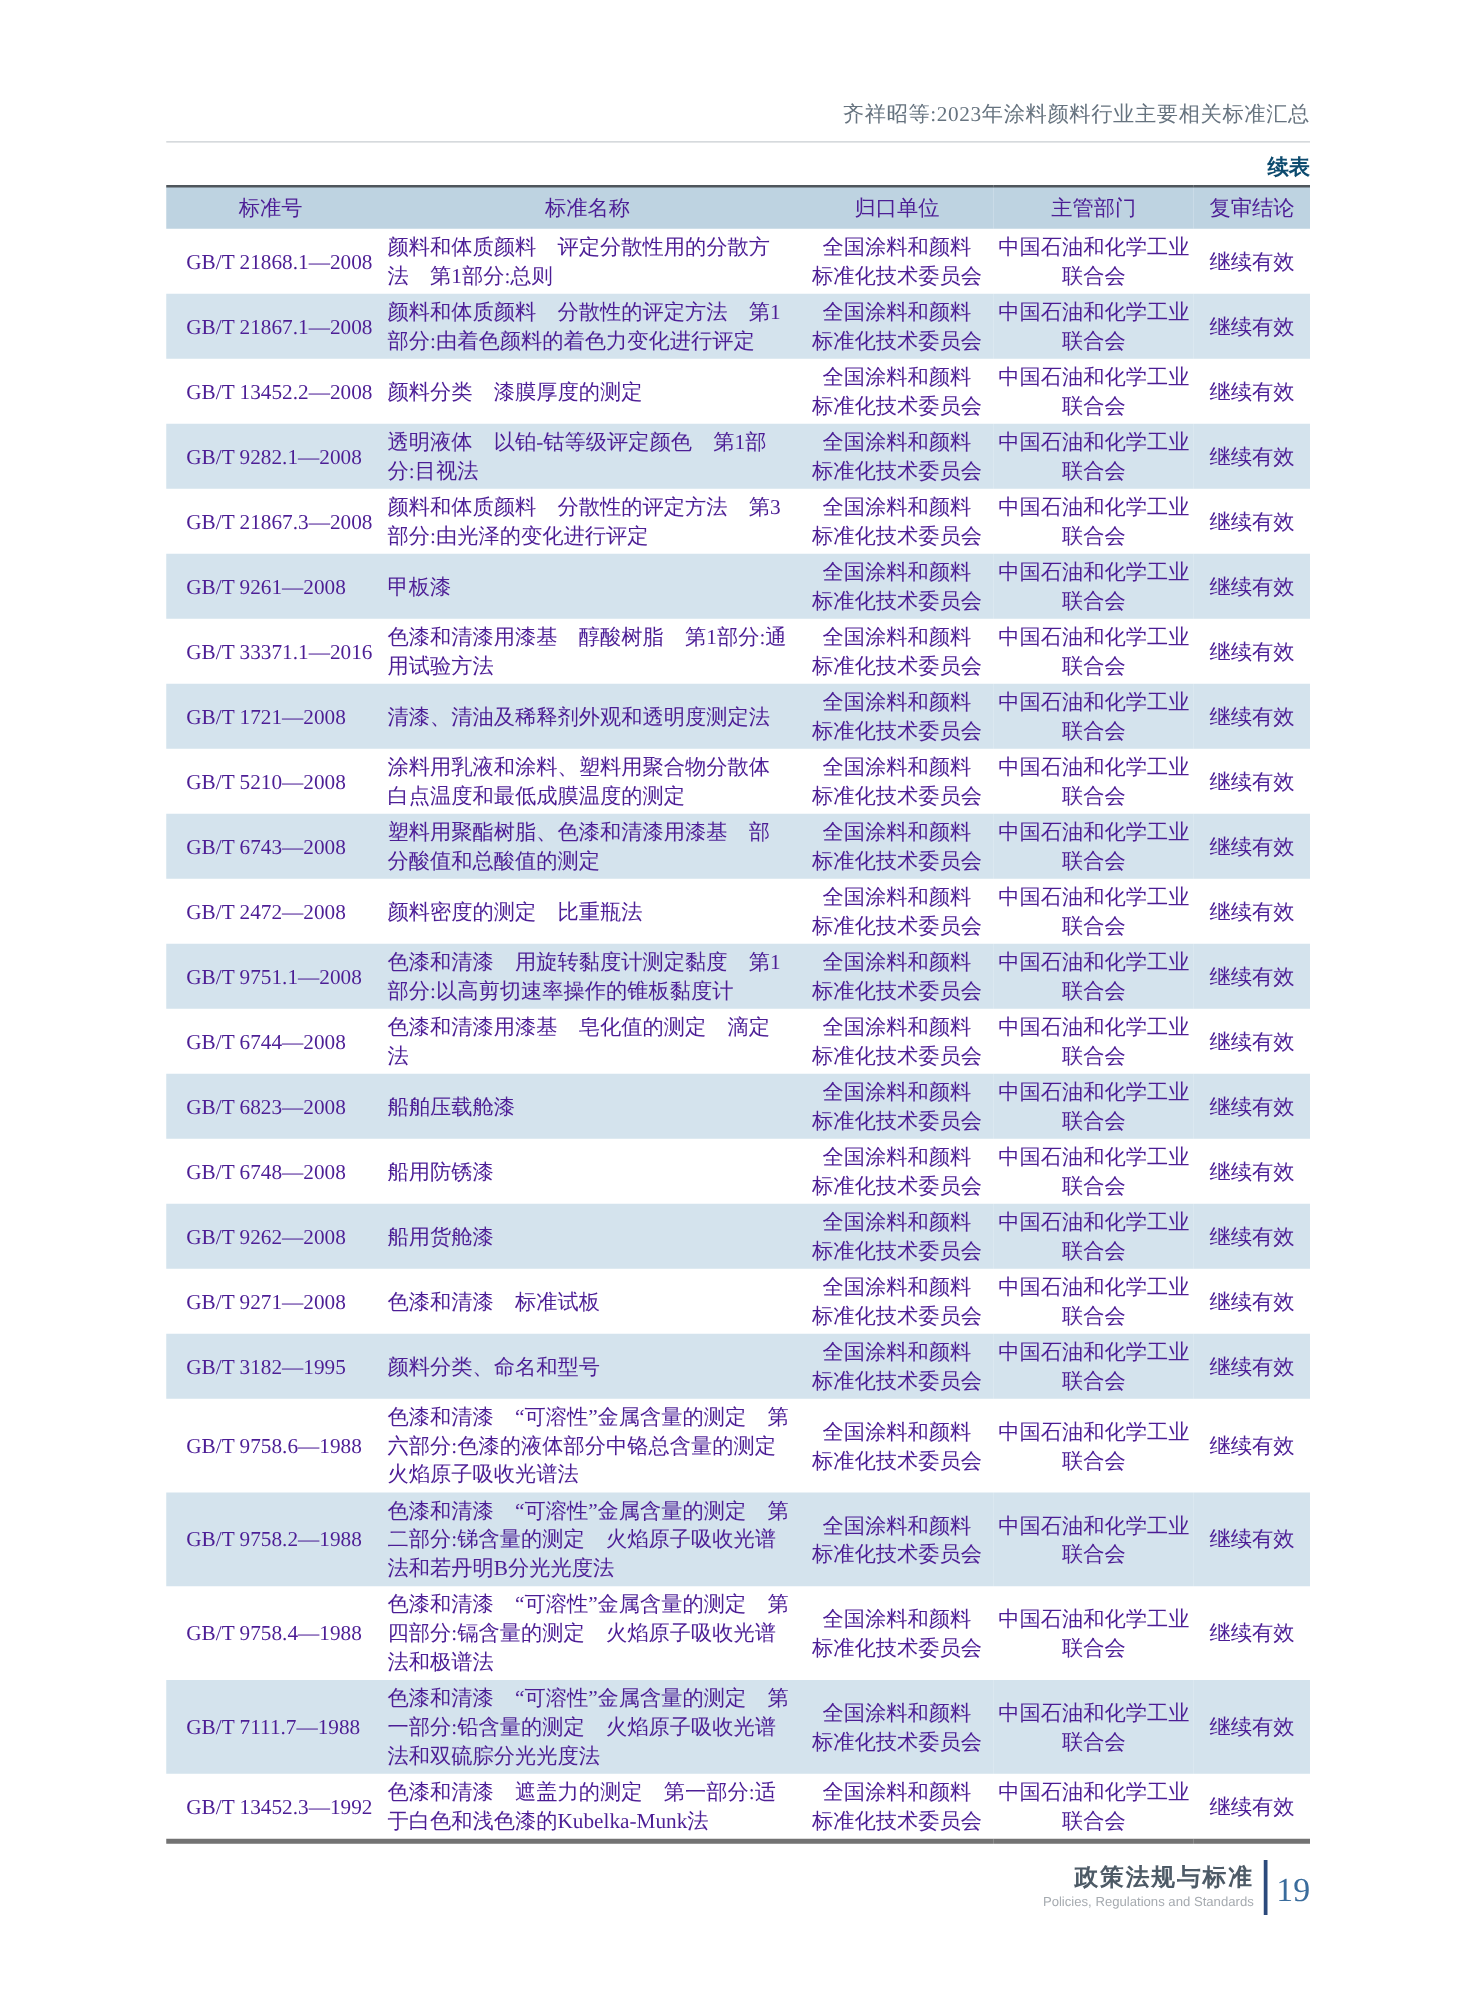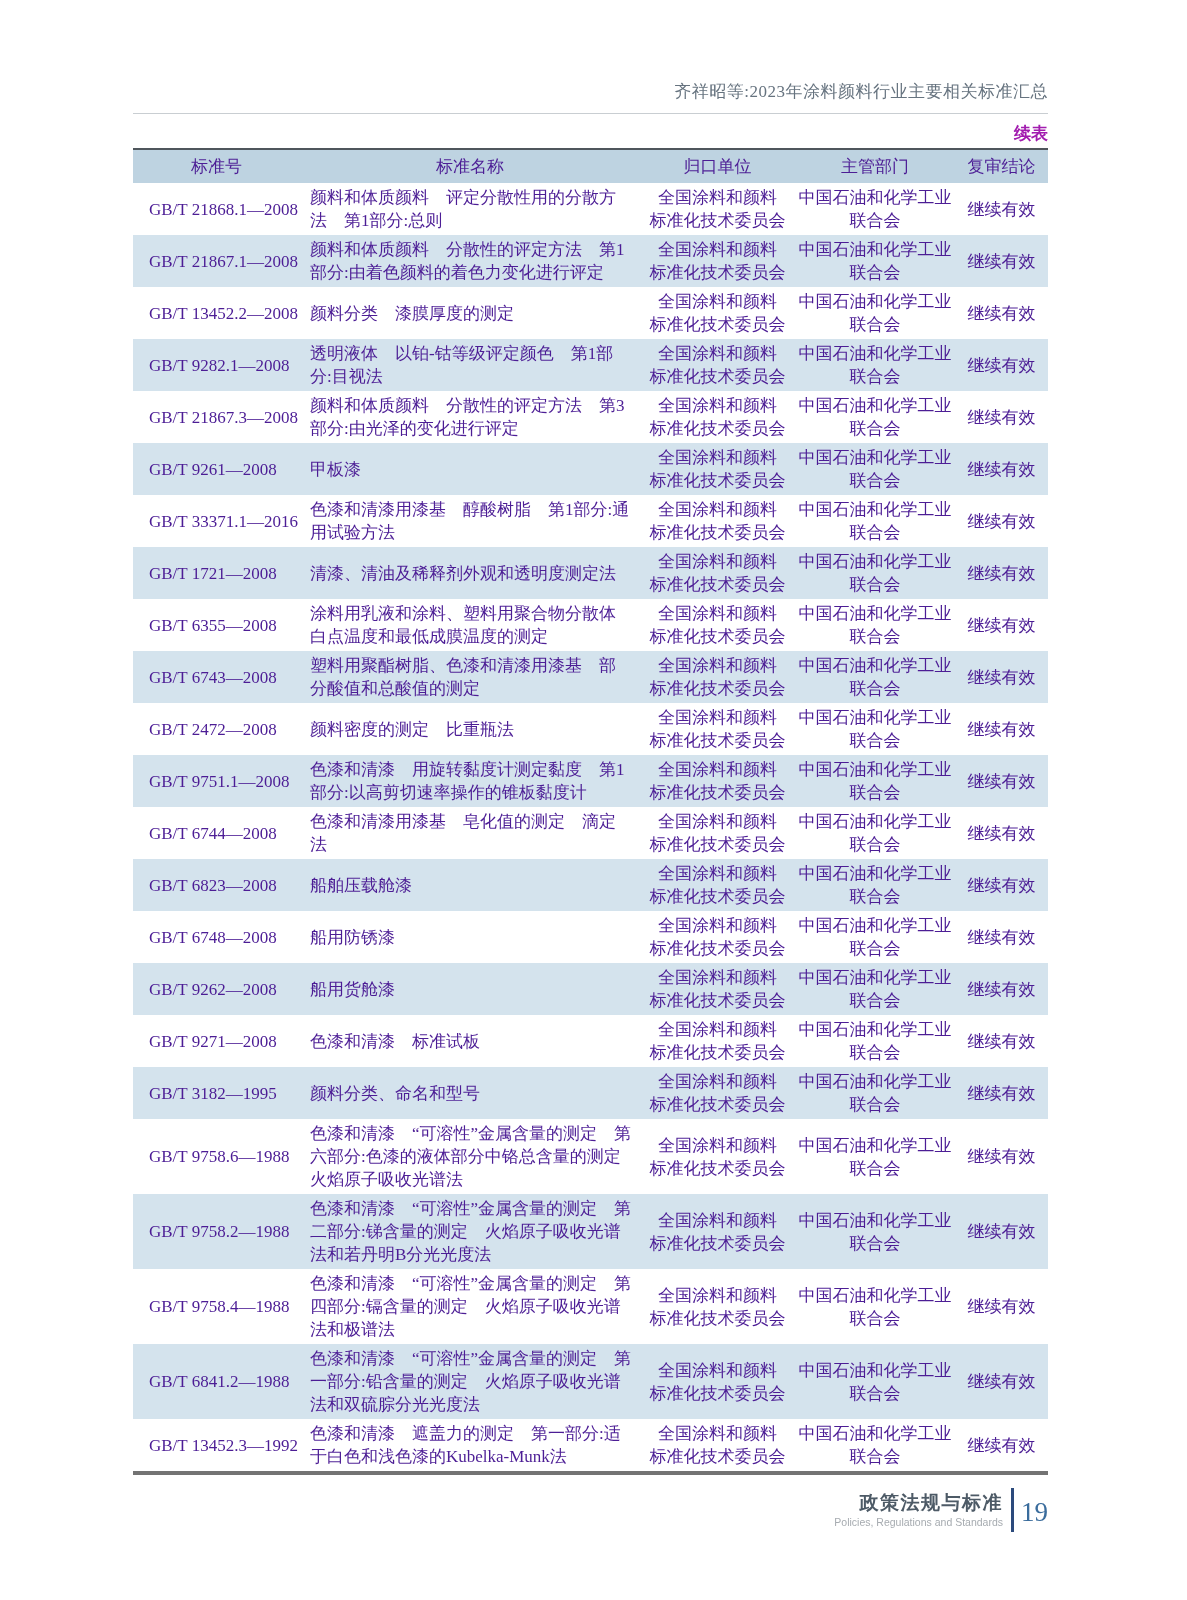--- a/index.html
+++ b/index.html
@@ -15,21 +15,21 @@
   .running-head {
     position:absolute; top:80px; left:133px; width:915px;
     text-align:right; font-size:17px; color:#66737f; letter-spacing:0.5px;
   }
   .head-rule {
     position:absolute; top:113px; left:133px; width:915px;
     border-top:1px solid #c9ced2;
   }
   .continued-label {
     position:absolute; top:122px; left:133px; width:915px;
-    text-align:right; font-size:17px; font-weight:bold; color:#a21caf;
+    text-align:right; font-size:17px; font-weight:bold; color:#0c4a6e;
   }
   .table-wrap { position:absolute; top:148px; left:133px; width:915px; }
   table.standards {
     border-collapse:collapse; table-layout:fixed; width:915px;
     font-size:17px; color:#4c1d95;
     border-top:2px solid #4f565c; border-bottom:4px solid #737373;
   }
   table.standards thead th {
     background:#bed3e1; font-weight:normal; font-size:17px;
     height:33px; text-align:center; padding:0;
@@ -147,21 +147,21 @@
           <tr>
             <td>GB/T 1721—2008</td>
             <td>清漆、清油及稀释剂外观和透明度测定法</td>
             <td>全国涂料和颜料
 标准化技术委员会</td>
             <td>中国石油和化学工业
 联合会</td>
             <td>继续有效</td>
           </tr>
           <tr>
-            <td>GB/T 6355—2008</td>
+            <td>GB/T 5210—2008</td>
             <td>涂料用乳液和涂料、塑料用聚合物分散体白点温度和最低成膜温度的测定</td>
             <td>全国涂料和颜料
 标准化技术委员会</td>
             <td>中国石油和化学工业
 联合会</td>
             <td>继续有效</td>
           </tr>
           <tr>
             <td>GB/T 6743—2008</td>
             <td>塑料用聚酯树脂、色漆和清漆用漆基　部分酸值和总酸值的测定</td>
@@ -264,21 +264,21 @@
           <tr>
             <td>GB/T 9758.4—1988</td>
             <td>色漆和清漆　“可溶性”金属含量的测定　第四部分:镉含量的测定　火焰原子吸收光谱法和极谱法</td>
             <td>全国涂料和颜料
 标准化技术委员会</td>
             <td>中国石油和化学工业
 联合会</td>
             <td>继续有效</td>
           </tr>
           <tr>
-            <td>GB/T 6841.2—1988</td>
+            <td>GB/T 7111.7—1988</td>
             <td>色漆和清漆　“可溶性”金属含量的测定　第一部分:铅含量的测定　火焰原子吸收光谱法和双硫腙分光光度法</td>
             <td>全国涂料和颜料
 标准化技术委员会</td>
             <td>中国石油和化学工业
 联合会</td>
             <td>继续有效</td>
           </tr>
           <tr>
             <td>GB/T 13452.3—1992</td>
             <td>色漆和清漆　遮盖力的测定　第一部分:适于白色和浅色漆的Kubelka-Munk法</td>

